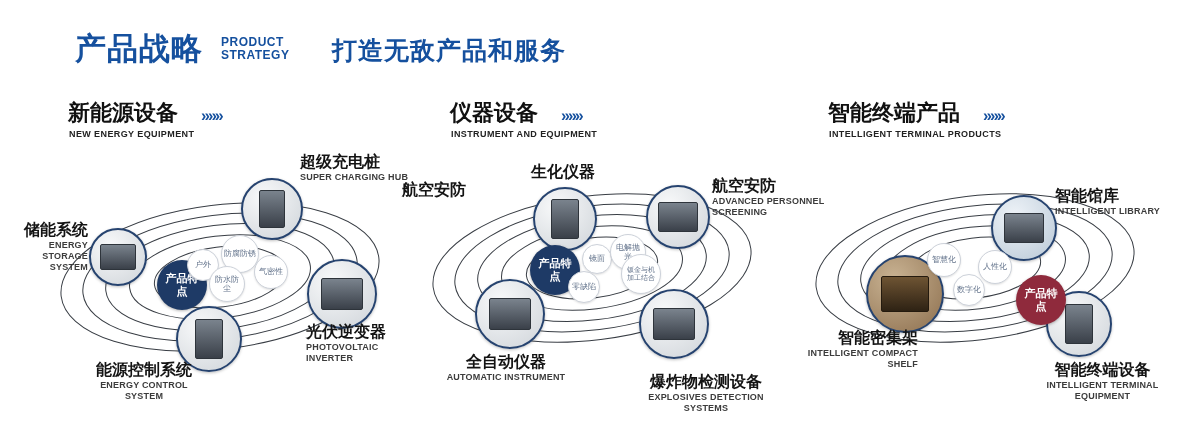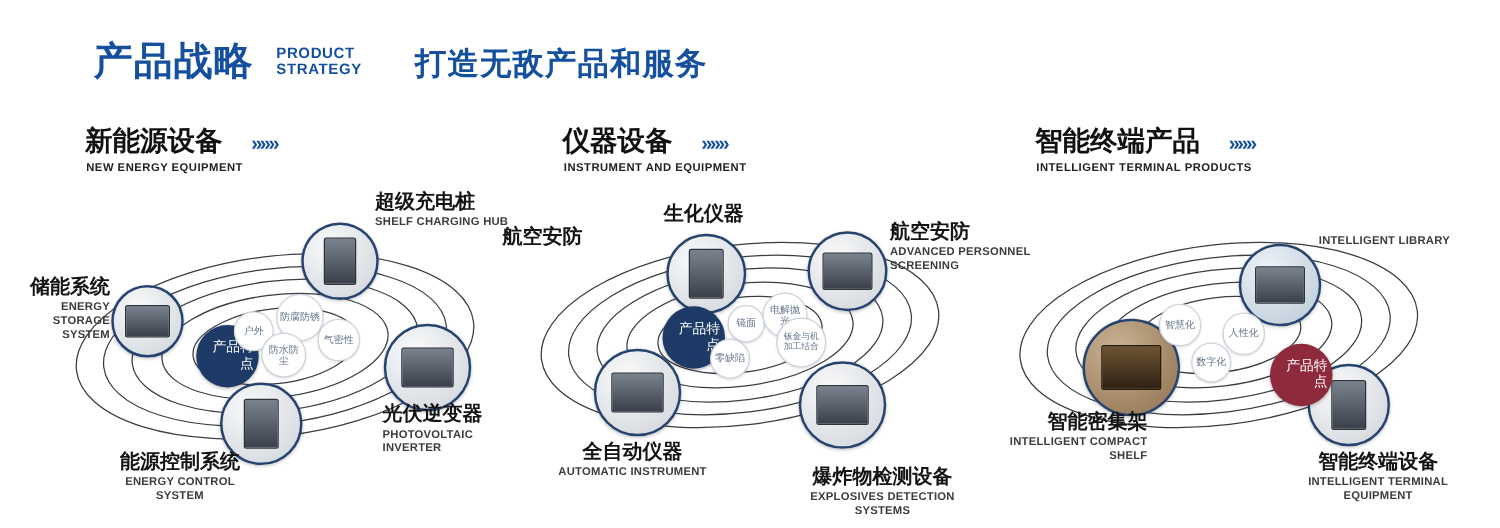--- a/index.html
+++ b/index.html
@@ -14,21 +14,21 @@
   .sec-head{display:flex;align-items:flex-end;gap:23px;z-index:2;}
   .sec-title{font-size:22px;font-weight:900;color:#111;}
   .chevrons{font-size:16px;font-weight:900;color:#15509e;letter-spacing:-2px;padding-bottom:3px;}
   .sec-sub{position:absolute;font-size:9px;font-weight:700;color:#222;letter-spacing:.4px;z-index:2;}
   .node{position:absolute;border-radius:50%;border:2px solid #26436f;background:radial-gradient(circle at 35% 30%,#f8f9fa,#cfd4d9);display:flex;align-items:center;justify-content:center;z-index:2;box-shadow:0 1px 3px rgba(0,0,0,.25);}
   .machine{width:42%;height:62%;background:linear-gradient(180deg,#7a838d,#3a4049);border-radius:2px;border:1px solid #2e343b;}
   .machine.wide{width:62%;height:46%;}
   .node.warm{background:radial-gradient(circle at 35% 30%,#c9b393,#8d6f4e);border-color:#26436f;}
   .node.warm .machine{background:linear-gradient(180deg,#6e5433,#2e2214);border-color:#241a0e;}
   .node.blue{background:radial-gradient(circle at 35% 30%,#eef3f8,#b9c8d6);}
-  .badge{position:absolute;border-radius:50%;color:#fff;display:flex;align-items:center;justify-content:center;text-align:right;font-size:11px;font-weight:400;line-height:1.2;z-index:3;box-shadow:0 1px 3px rgba(0,0,0,.3);padding:4px;}
+  .badge{position:absolute;border-radius:50%;color:#fff;display:flex;align-items:center;justify-content:center;text-align:center;font-size:11px;font-weight:700;line-height:1.2;z-index:3;box-shadow:0 1px 3px rgba(0,0,0,.3);padding:4px;}
   .bubble{position:absolute;border-radius:50%;background:#fff;border:1px solid #cdd2da;color:#64748c;display:flex;align-items:center;justify-content:center;text-align:center;font-size:8px;line-height:1.15;z-index:3;box-shadow:0 1px 2px rgba(0,0,0,.12);padding:2px;}
   .nlabel{position:absolute;z-index:2;}
   .nlabel .cn{font-weight:900;color:#141414;font-size:16px;line-height:1.2;display:block;}
   .nlabel .en{font-weight:700;color:#3c3c3c;font-size:9px;line-height:1.2;letter-spacing:.2px;display:block;margin-top:1px;}
   .cn-lg{font-size:16px !important;}
   .t-right{text-align:right;}
   .t-center{text-align:center;}
 </style>
 </head>
 <body>
@@ -93,21 +93,21 @@
   <div class="bubble" style="left:221px;top:235px;width:32px;height:32px;text-align:center;">防腐防锈</div>
   <div class="bubble" style="left:254px;top:255px;width:28px;height:28px;">气密性</div>
   <div class="bubble" style="left:209px;top:266px;width:30px;height:30px;">防水防尘</div>
 
   <div class="nlabel t-right" style="left:2px;top:220px;width:86px;">
     <span class="cn">储能系统</span>
     <span class="en">ENERGY STORAGE SYSTEM</span>
   </div>
   <div class="nlabel" style="left:300px;top:152px;width:115px;">
     <span class="cn cn-lg">超级充电桩</span>
-    <span class="en">SHELF CHARGING HUB</span>
+    <span class="en">SUPER CHARGING HUB</span>
   </div>
   <div class="nlabel" style="left:306px;top:322px;width:120px;">
     <span class="cn cn-lg">光伏逆变器</span>
     <span class="en">PHOTOVOLTAIC INVERTER</span>
   </div>
   <div class="nlabel t-center" style="left:84px;top:360px;width:120px;">
     <span class="cn">能源控制系统</span>
     <span class="en">ENERGY CONTROL SYSTEM</span>
   </div>
 
@@ -172,20 +172,21 @@
     <div class="machine"></div>
   </div>
 
   <div class="badge" style="left: 1016px; top: 275px; width: 42px; height: 42px; background: rgb(143, 42, 60);">产品特点</div>
 
   <div class="bubble" style="left:927px;top:243px;width:28px;height:28px;">智慧化</div>
   <div class="bubble" style="left:978px;top:250px;width:28px;height:28px;">人性化</div>
   <div class="bubble" style="left:953px;top:274px;width:26px;height:26px;">数字化</div>
 
   <div class="nlabel" style="left:1055px;top:186px;width:115px;">
+    <span class="cn cn-lg">智能馆库</span>
     <span class="en">INTELLIGENT LIBRARY</span>
   </div>
   <div class="nlabel t-right" style="left:806px;top:328px;width:112px;">
     <span class="cn cn-lg">智能密集架</span>
     <span class="en">INTELLIGENT COMPACT SHELF</span>
   </div>
   <div class="nlabel t-center" style="left:1030px;top:360px;width:145px;">
     <span class="cn cn-lg">智能终端设备</span>
     <span class="en">INTELLIGENT TERMINAL EQUIPMENT</span>
   </div>

